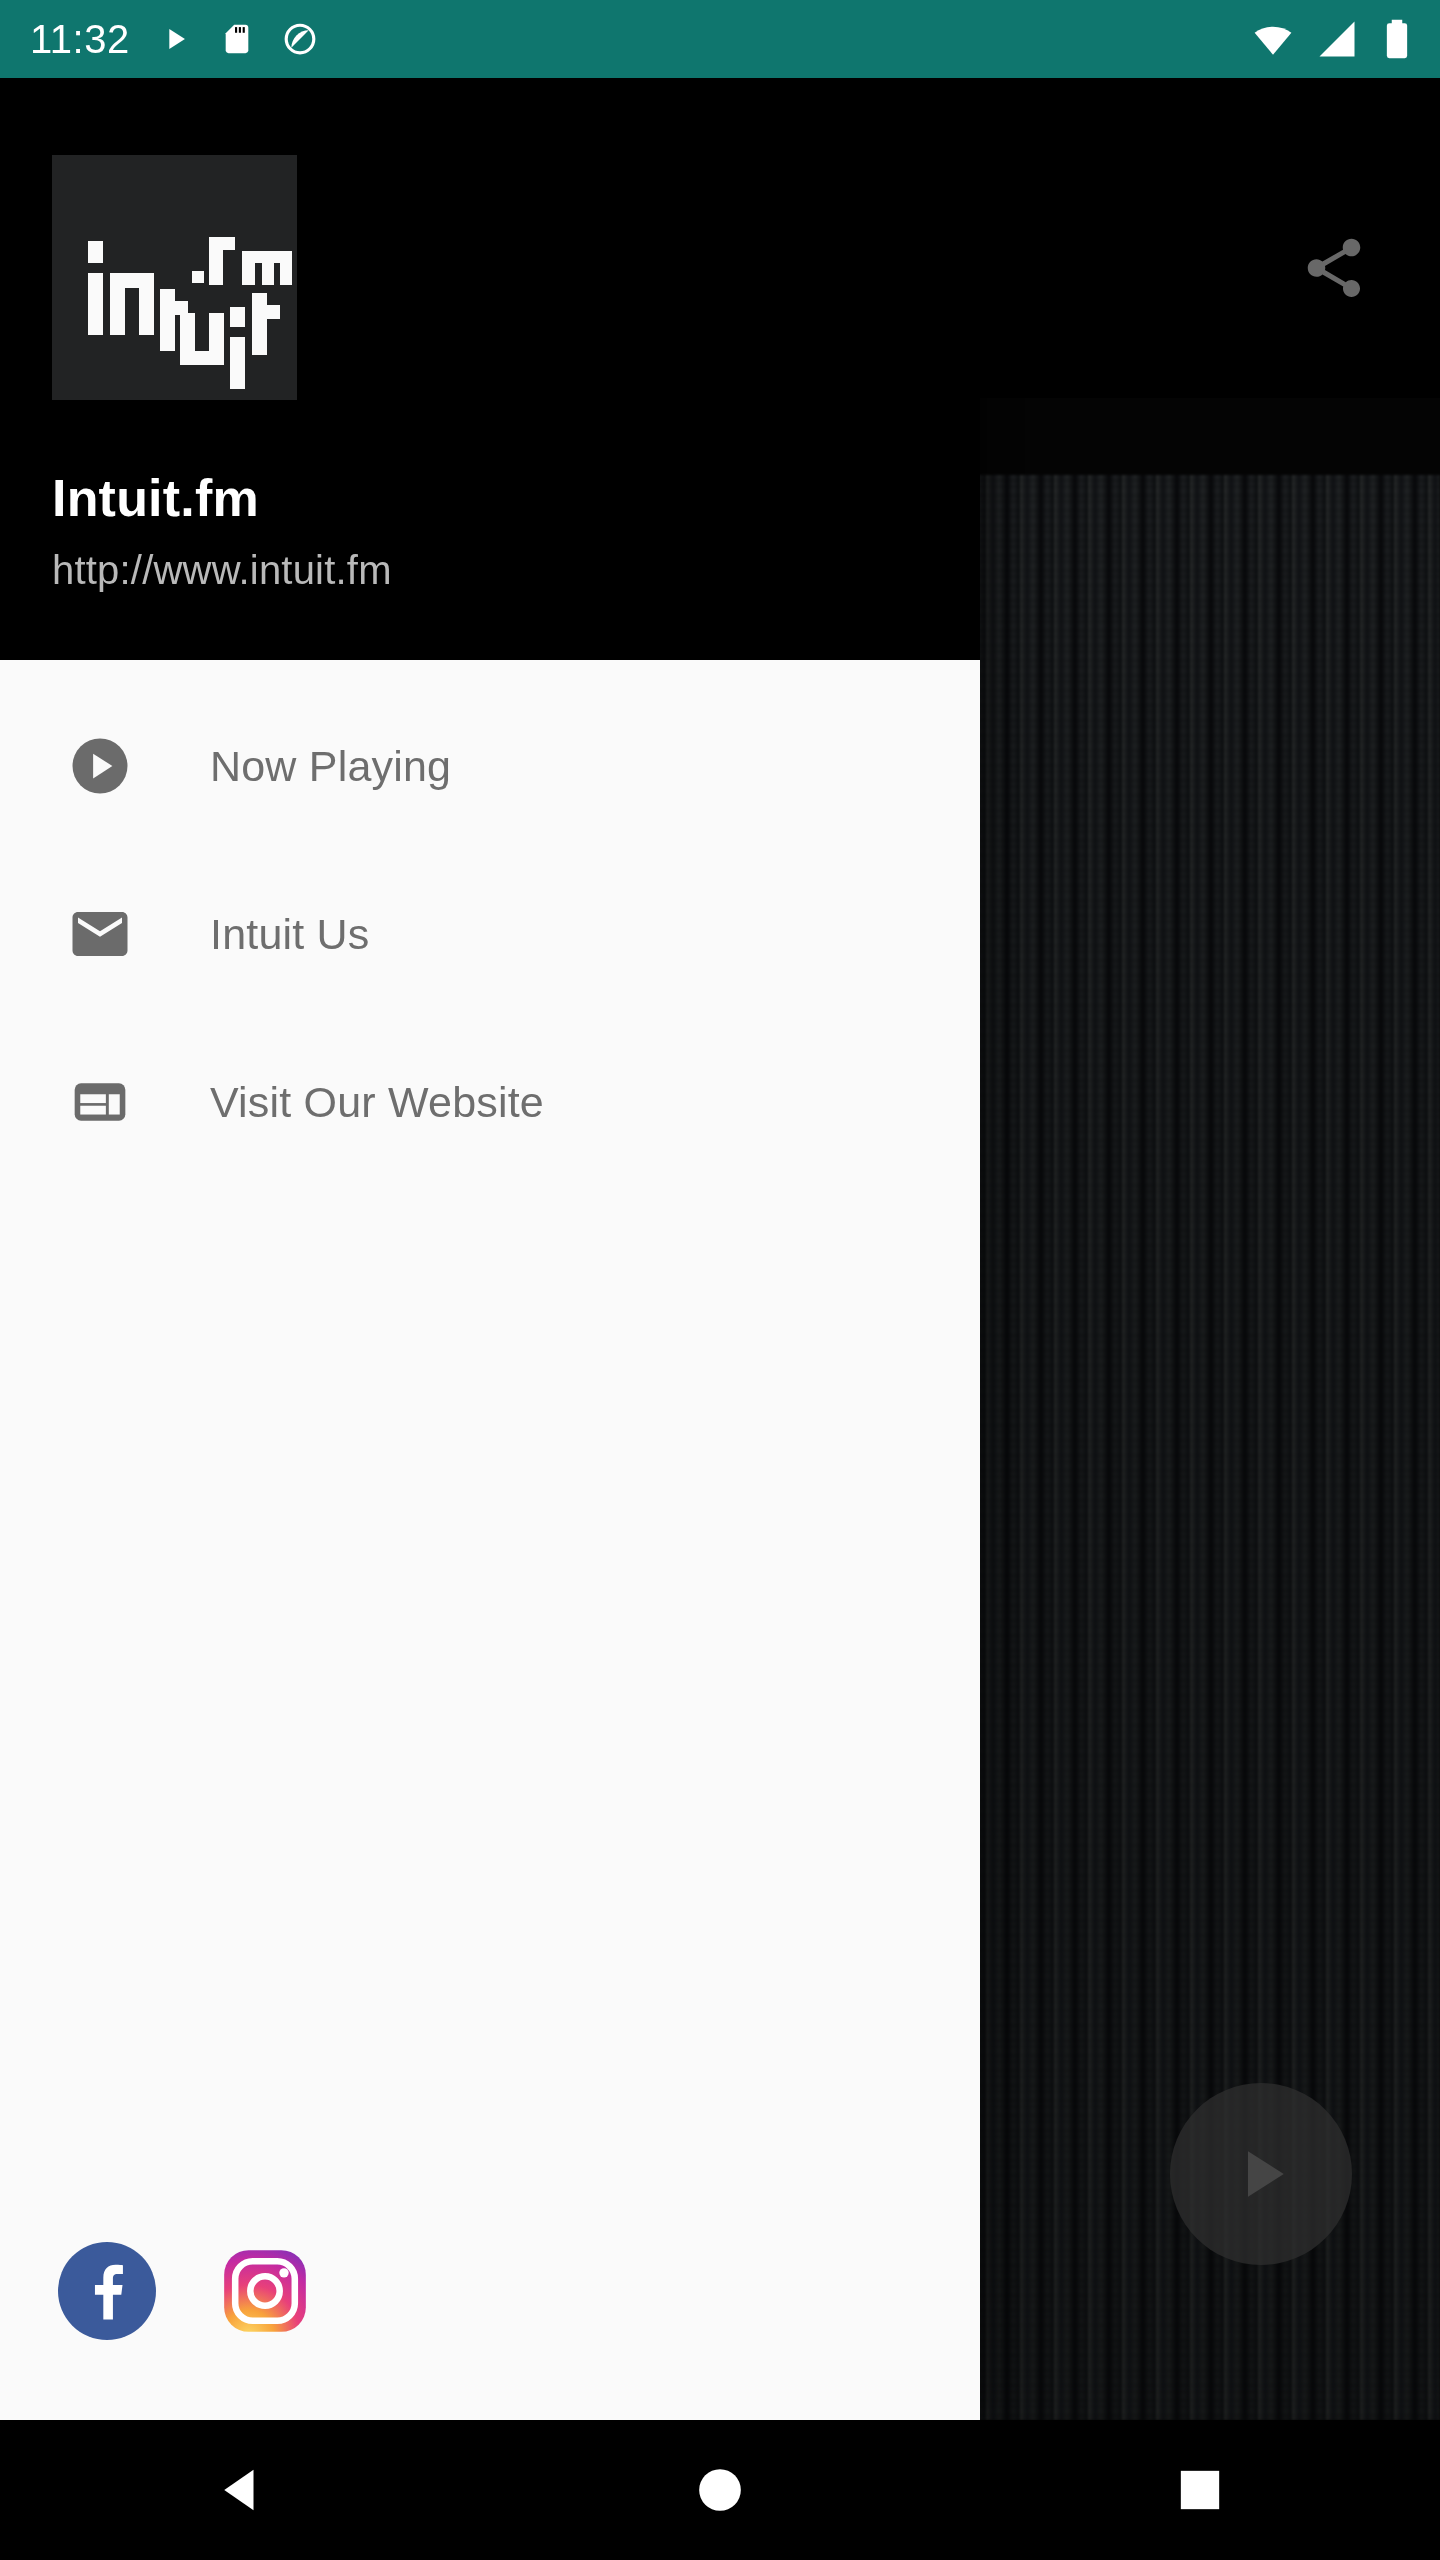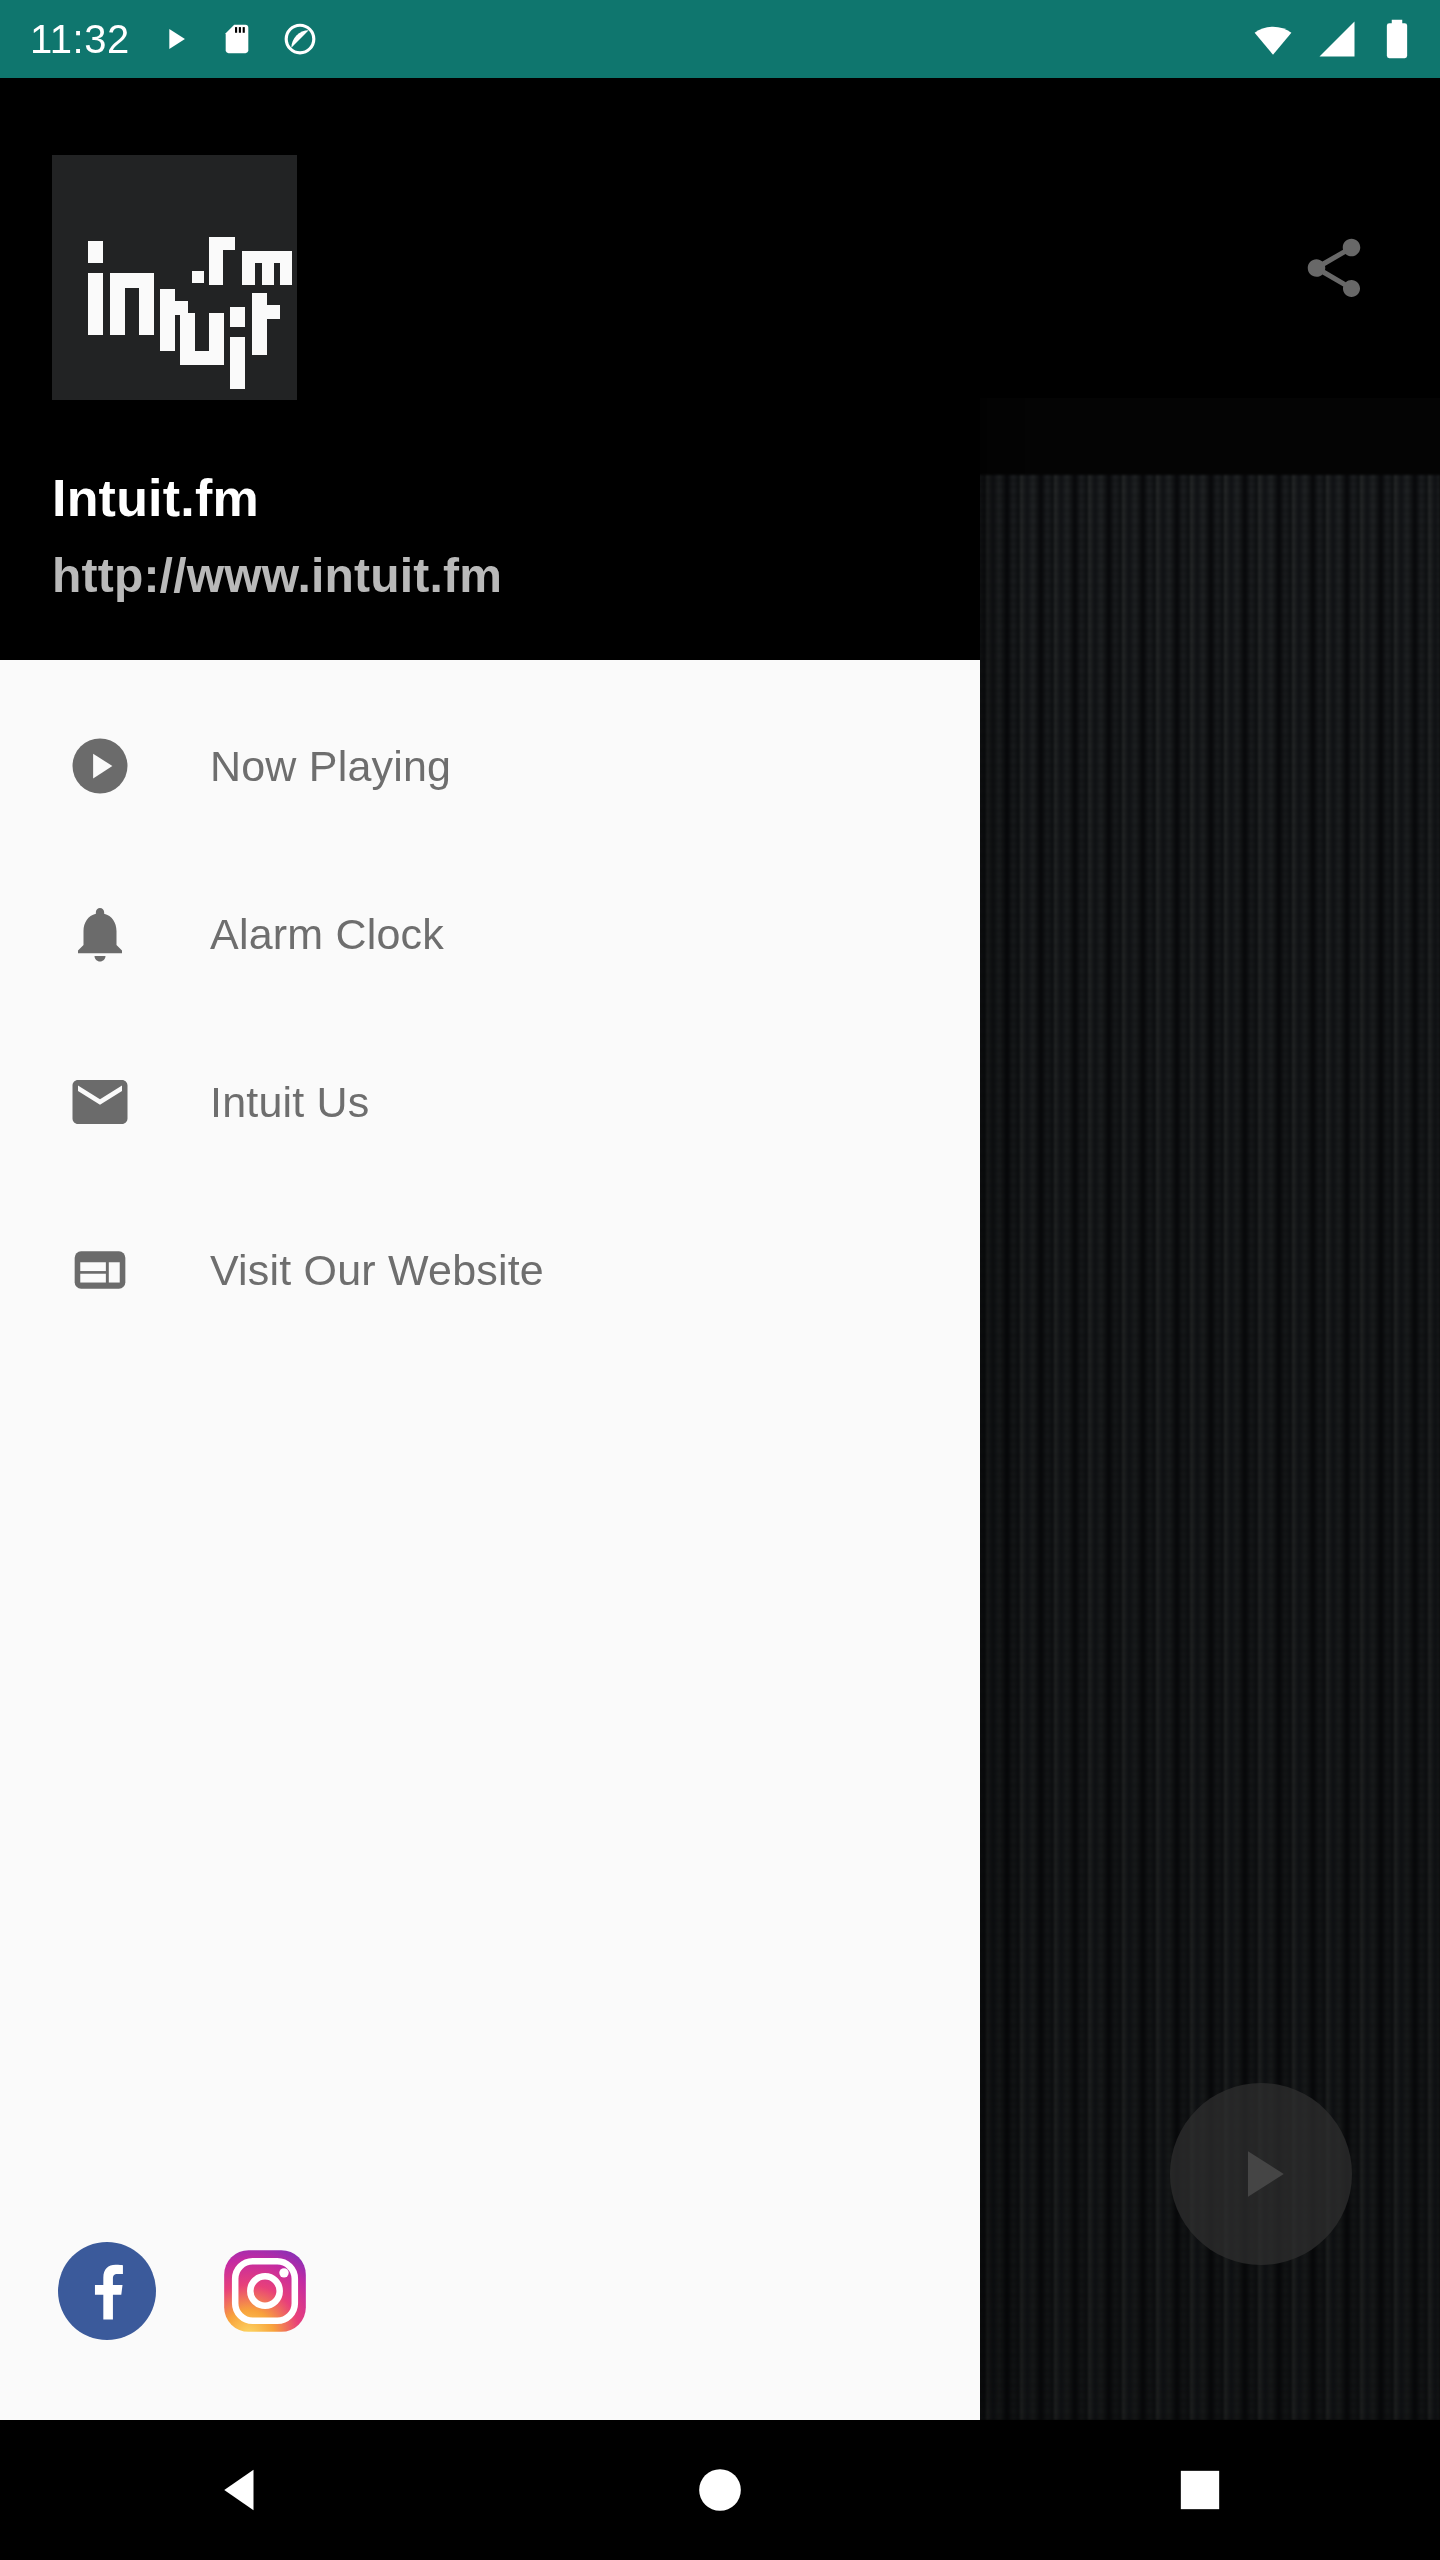--- a/index.html
+++ b/index.html
@@ -77,21 +77,21 @@
     position:absolute; left:52px; top:155px; width:245px; height:245px;
     background:#222324; overflow:hidden;
   }
   .logo-mark{ position:absolute; left:0; top:0; width:245px; height:245px; }
   .drawer-title{
     position:absolute; left:52px; top:468px;
     font-size:52px; color:#ffffff; font-weight:700; letter-spacing:.2px;
   }
   .drawer-sub{
     position:absolute; left:52px; top:548px;
-    font-size:48px; color:#b9b9b9; font-weight:700; letter-spacing:.2px;
+    font-size:40px; color:#b9b9b9; font-weight:400; letter-spacing:.2px;
   }
 
   .drawer-body{ flex:1 1 auto; position:relative; background:#fafafa; }
   .nav-list{ position:absolute; left:0; top:22px; width:980px; }
   .nav-item{
     display:flex; align-items:center; height:168px; padding-left:58px; cursor:pointer;
   }
   .nav-icon{
     width:84px; min-width:84px; height:84px;
     display:flex; align-items:center; justify-content:center; color:#6b6b6b;
@@ -189,28 +189,20 @@
         <div class="nav-item">
           <span class="nav-icon">
             <svg width="66" height="66" viewBox="0 0 24 24">
               <circle cx="12" cy="12" r="10" fill="#6b6b6b"></circle>
               <path fill="#fafafa" d="M9.5 7.5l7 4.5-7 4.5z"></path>
             </svg>
           </span>
           <span class="nav-label">Now Playing</span>
         </div>
 
-        <div class="nav-item">
-          <span class="nav-icon">
-            <svg width="66" height="66" viewBox="0 0 24 24">
-              <path fill="#6b6b6b" d="M12 22c1.1 0 2-.9 2-2h-4c0 1.1.9 2 2 2zm6-6v-5c0-3.07-1.64-5.64-4.5-6.32V4c0-.83-.67-1.5-1.5-1.5s-1.5.67-1.5 1.5v.68C7.63 5.36 6 7.92 6 11v5l-2 2v1h16v-1l-2-2z"></path>
-            </svg>
-          </span>
-          <span class="nav-label">Alarm Clock</span>
-        </div>
 
 
         <div class="nav-item">
           <span class="nav-icon">
             <svg width="66" height="66" viewBox="0 0 24 24">
               <path fill="#6b6b6b" d="M20 4H4c-1.1 0-2 .9-2 2v12c0 1.1.9 2 2 2h16c1.1 0 2-.9 2-2V6c0-1.1-.9-2-2-2zm0 4l-8 5-8-5V6l8 5 8-5v2z"></path>
             </svg>
           </span>
           <span class="nav-label">Intuit Us</span>
         </div>

